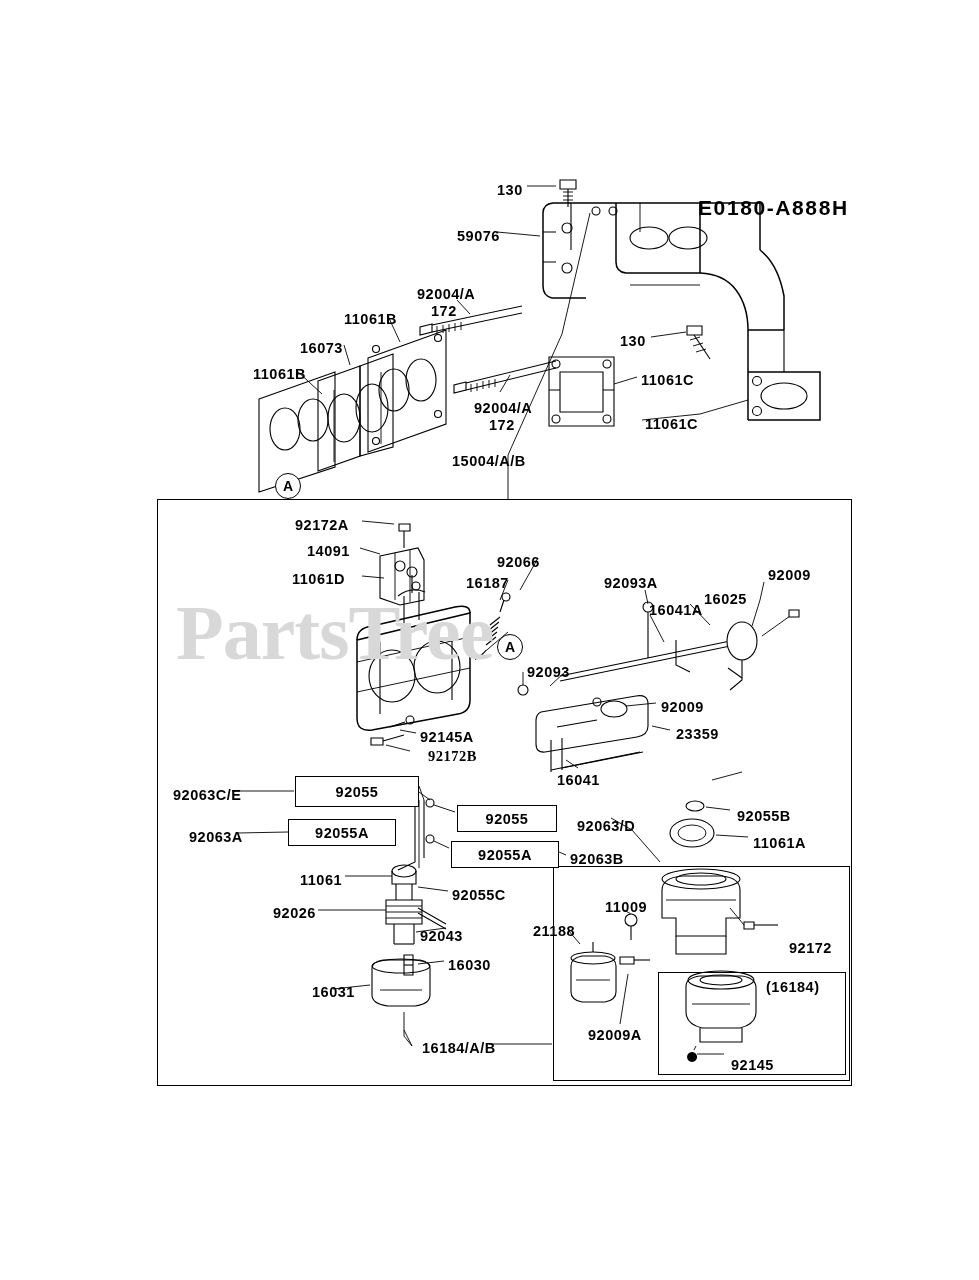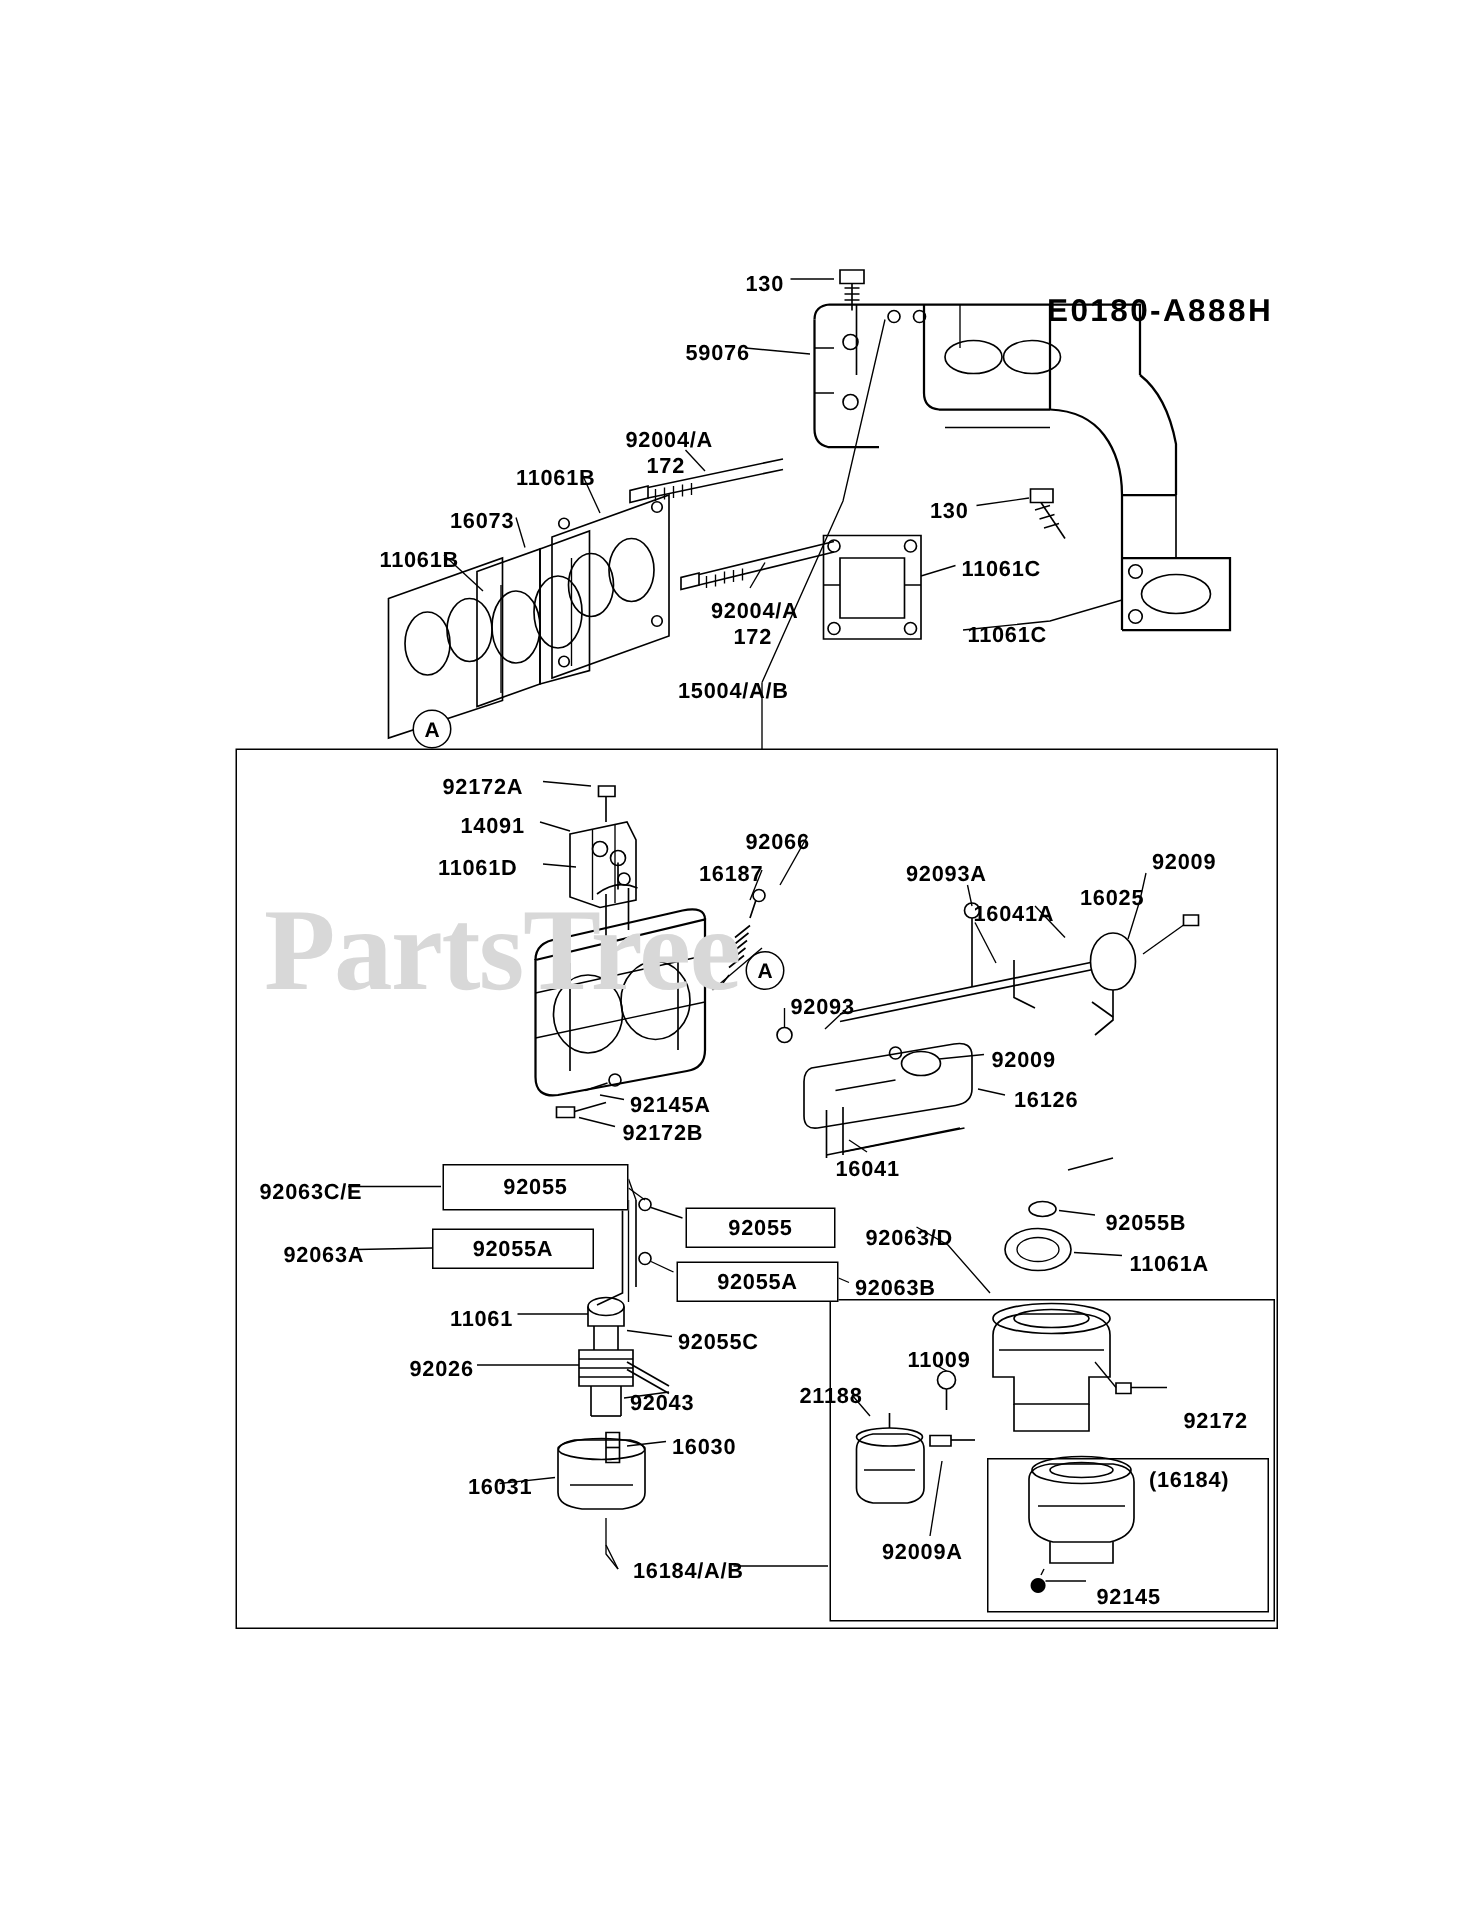--- a/index.html
+++ b/index.html
@@ -396,27 +396,27 @@
       <div class="lbl" style="left: 489px; top: 417px;">172</div>
       <div class="lbl" style="left: 645px; top: 416px;">11061C</div>
       <div class="lbl" style="left: 452px; top: 453px;">15004/A/B</div>
       <div class="lbl" style="left: 295px; top: 517px;">92172A</div>
       <div class="lbl" style="left: 307px; top: 543px;">14091</div>
       <div class="lbl" style="left: 497px; top: 554px;">92066</div>
       <div class="lbl" style="left: 292px; top: 571px;">11061D</div>
       <div class="lbl" style="left: 466px; top: 575px;">16187</div>
       <div class="lbl" style="left: 604px; top: 575px;">92093A</div>
       <div class="lbl" style="left: 768px; top: 567px;">92009</div>
-      <div class="lbl" style="left: 720px; top: 591px;">16025</div>
+      <div class="lbl" style="left: 704px; top: 591px;">16025</div>
       <div class="lbl" style="left: 649px; top: 602px;">16041A</div>
       <div class="lbl" style="left: 527px; top: 664px;">92093</div>
       <div class="lbl" style="left: 661px; top: 699px;">92009</div>
-      <div class="lbl" style="left: 676px; top: 726px;">16126</div>
+      <div class="lbl" style="left: 676px; top: 726px;">23359</div>
       <div class="lbl" style="left: 420px; top: 729px;">92145A</div>
-      <div class="lbl" style="left: 415px; top: 748px;">92172B</div>
+      <div class="lbl" style="left: 428px; top: 748px; font-family: Liberation Serif, serif;">92172B</div>
       <div class="lbl" style="left: 557px; top: 772px; text-align: center;">16041</div>
       <div class="lbl" style="left: 173px; top: 787px;">92063C/E</div>
       <div class="lbl" style="left: 577px; top: 818px;">92063/D</div>
       <div class="lbl" style="left: 737px; top: 808px;">92055B</div>
       <div class="lbl" style="left: 189px; top: 829px;">92063A</div>
       <div class="lbl" style="left: 753px; top: 835px;">11061A</div>
       <div class="lbl" style="left: 570px; top: 851px;">92063B</div>
       <div class="lbl" style="left: 300px; top: 872px;">11061</div>
       <div class="lbl" style="left: 452px; top: 887px;">92055C</div>
       <div class="lbl" style="left: 605px; top: 899px;">11009</div>

